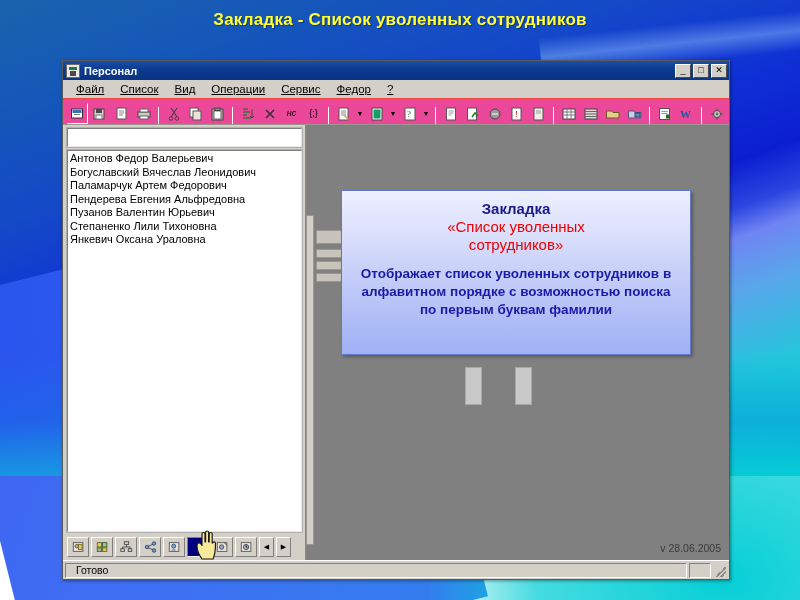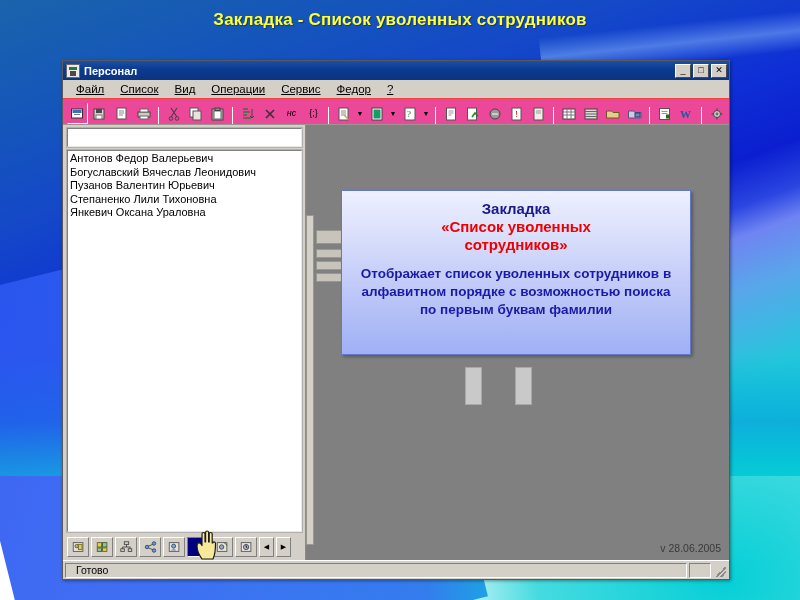--- a/index.html
+++ b/index.html
@@ -336,21 +336,21 @@
   }
   .co-t1 {
     color: #1a1a8c;
     font-size: 15px;
     font-weight: bold;
     line-height: 18px;
   }
   .co-t2 {
     color: #ee0000;
     font-size: 15px;
-    font-weight: bold;
+    font-weight: normal;
     line-height: 18px;
   }
   .co-body {
     color: #1a1aa8;
     font-size: 13.5px;
     font-weight: bold;
     line-height: 18px;
     margin-top: 11px;
   }
   
@@ -571,20 +571,22 @@
     </div>
 
     <div id="app-body">
 
       <div id="left-panel">
         <input id="search-input" type="text" value="" style="">
 
         <div id="name-list">
           <div class="name-row">Антонов Федор Валерьевич</div>
           <div class="name-row">Богуславский Вячеслав Леонидович</div>
+          <div class="name-row">Паламарчук Артем Федорович</div>
+          <div class="name-row">Пендерева Евгения Альфредовна</div>
           <div class="name-row">Пузанов Валентин Юрьевич</div>
           <div class="name-row">Степаненко Лили Тихоновна</div>
           <div class="name-row">Янкевич Оксана Ураловна</div>
         </div>
 
         <div id="list-toolbar">
           <div class="lt-btn">
             <svg width="15" height="14" viewBox="0 0 16 16">
                 <rect x="2" y="3" width="11" height="10" fill="#e8e4dc" stroke="#555"></rect>
                 <circle cx="6" cy="7" r="2" fill="#c8a878" stroke="#555"></circle>

